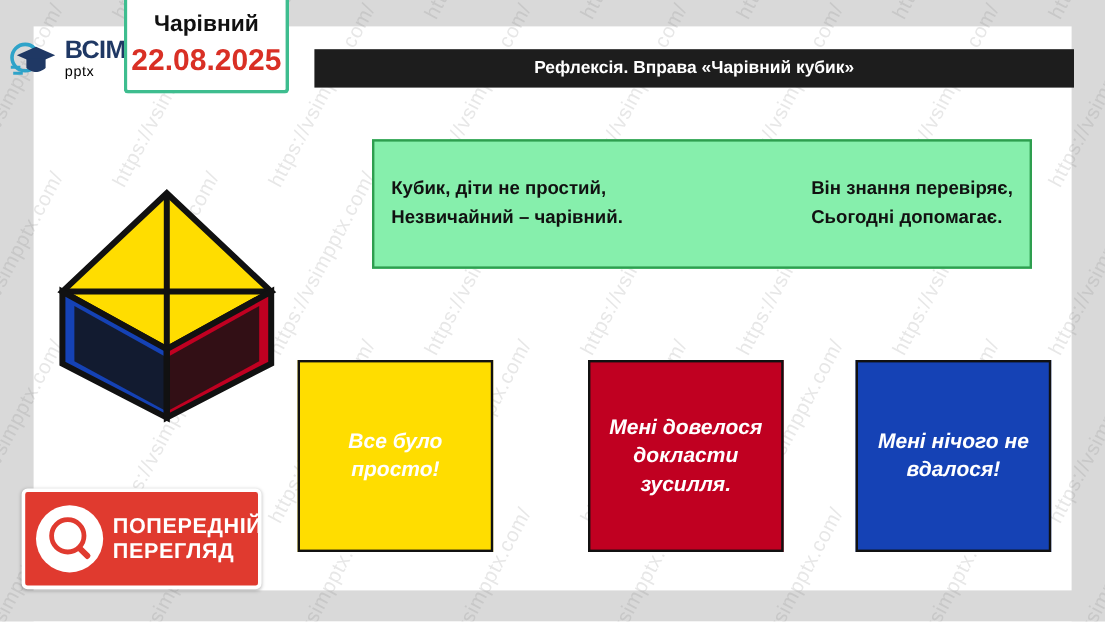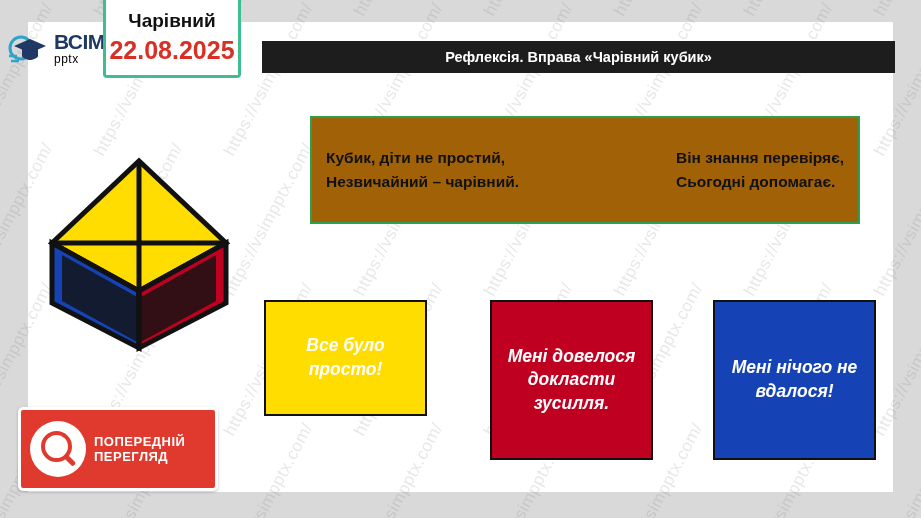--- a/index.html
+++ b/index.html
@@ -147,21 +147,21 @@
     font-weight: bold;
   }
 
   
   .poem-box {
     position: absolute;
     left: 310px;
     top: 116px;
     width: 550px;
     height: 108px;
-    background: #a16207;
+    background: #86efac;
     border: 2px solid #2e9e4f;
     z-index: 11;
     display: flex;
     align-items: center;
     box-sizing: border-box;
   }
   .poem-cols {
     display: flex;
     width: 100%;
     padding: 0 14px;
@@ -196,21 +196,21 @@
     display: flex;
     align-items: center;
     justify-content: center;
     text-align: center;
     font-style: italic;
     font-weight: bold;
     line-height: 1.35;
     padding: 6px;
   }
   .card.yellow {
-    left: 264px; top: 300px; width: 163px; height: 116px;
+    left: 248px; top: 300px; width: 163px; height: 160px;
     background: #ffdd00; color: #ffffff; font-size: 17.5px;
   }
   .card.red {
     left: 490px; top: 300px; width: 163px; height: 160px;
     background: #c00021; color: #ffffff; font-size: 17.5px;
   }
   .card.blue {
     left: 713px; top: 300px; width: 163px; height: 160px;
     background: #1542b5; color: #ffffff; font-size: 17.5px;
   }
@@ -259,21 +259,21 @@
     background: #e03a2f;
     transform: rotate(-45deg);
     bottom: 10px;
     right: 14px;
     border-radius: 2px;
   }
   .preview-badge .pv-text {
     margin-left: 8px;
     color: #ffffff;
     font-weight: bold;
-    font-size: 13px;
+    font-size: 18px;
     line-height: 1.18;
     letter-spacing: 0.5px;
   }
 </style>
 </head>
 <body>
 
 <div class="slide">
 
   <div class="top-band"></div>

